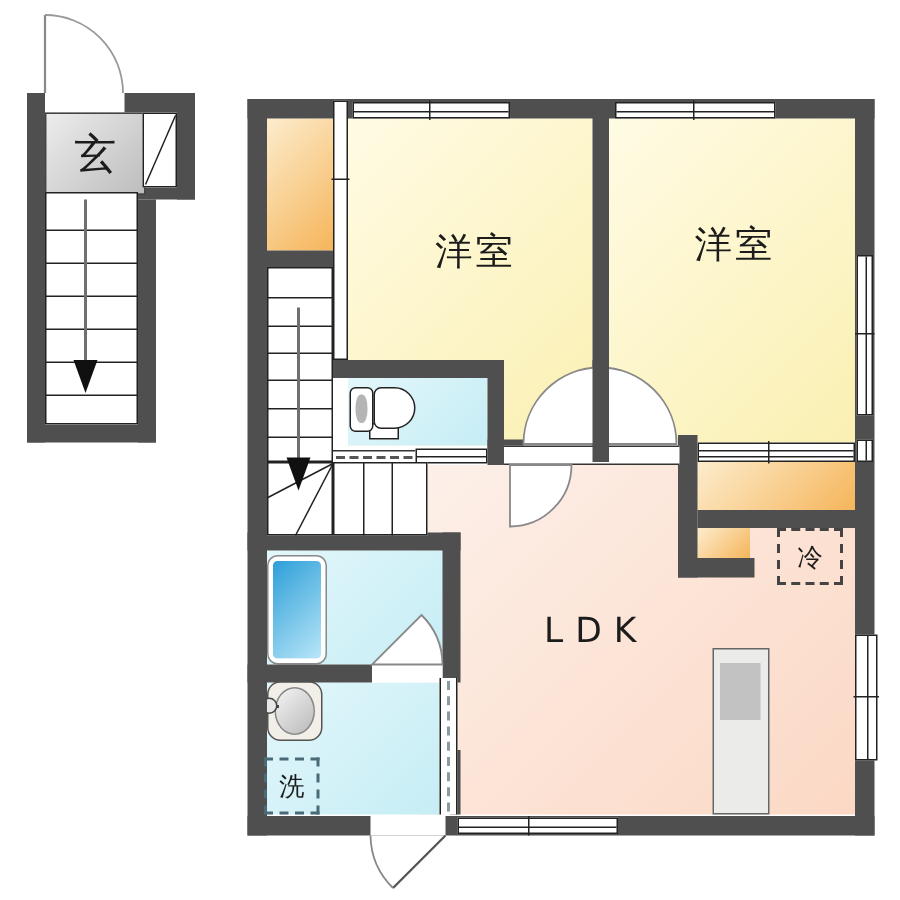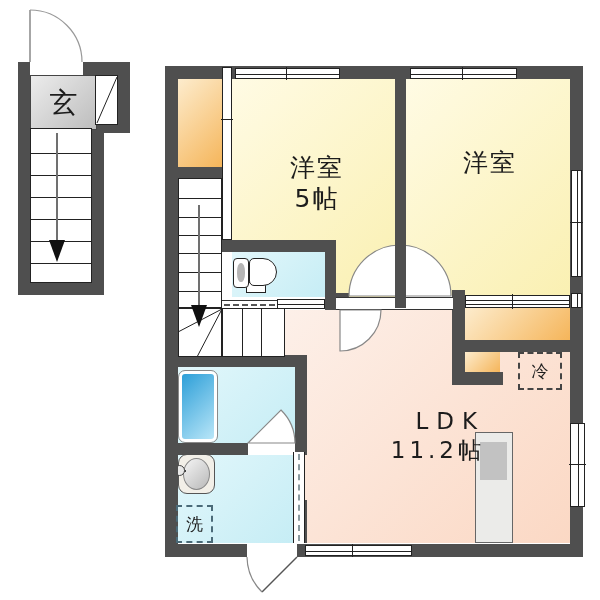--- a/index.html
+++ b/index.html
@@ -176,28 +176,26 @@
 
   <div class="dashbox" style="left:518px;top:352px;width:44px;height:38px;">
     <span>冷</span>
   </div>
   <div class="dashbox" style="left:176px;top:505px;width:37px;height:38px;border-color:#4a6a78;">
     <span>洗</span>
   </div>
 
   <div class="label" style="left:252px;top:152px;width:130px;">
     <div>洋室</div>
-    <div>5帖</div>
   </div>
   <div class="label" style="left:425px;top:147px;width:130px;">
     <div>洋室</div>
   </div>
-  <div class="label" style="left:310px;top:407px;width:175px;font-size:23px;text-align:right;">
+  <div class="label" style="left:310px;top:407px;width:175px;font-size:23px;">
     <div style="letter-spacing:8px;">LDK</div>
-    <div style="letter-spacing:4px;">11.2帖</div>
   </div>
 
   <svg width="600" height="600" viewBox="0 0 600 600">
 
     <path d="M 30 10 L 30 62" stroke="#888" stroke-width="1.5" fill="none"></path>
     <path d="M 30 10 A 52 52 0 0 1 82 62" stroke="#999" stroke-width="1.2" fill="none"></path>
 
     <path d="M 117 77 L 97 123" stroke="#222" stroke-width="1" fill="none"></path>
 
     <path d="M 349 296 A 51 51 0 0 1 451 296 Z" fill="#ffffff" stroke="#888" stroke-width="1.2"></path>

